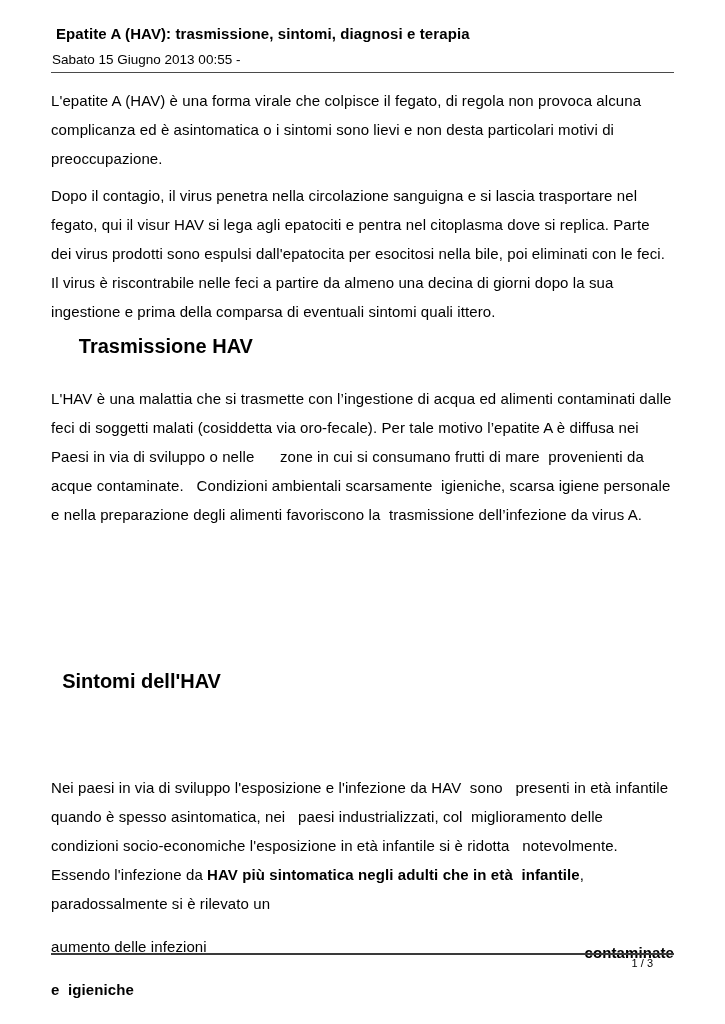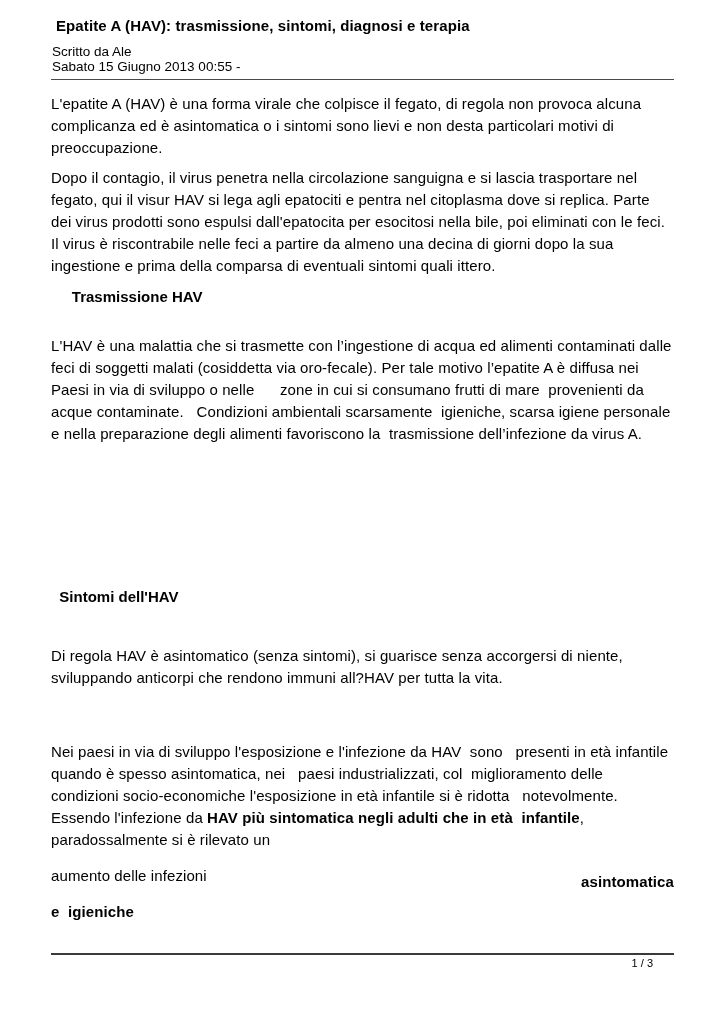--- a/index.html
+++ b/index.html
@@ -12,21 +12,21 @@
     height: 1024px;
     font-family: "Liberation Sans", "DejaVu Sans", sans-serif;
     color: #000000;
     overflow: hidden;
   }
   .page {
     position: relative;
     box-sizing: border-box;
     width: 725px;
     height: 1024px;
-    padding: 16px 51px 0 51px;
+    padding: 24px 51px 0 51px;
     background: #ffffff;
   }
   
   .doc-title {
     font-size: 15px;
     font-weight: bold;
     line-height: 20px;
     margin: 0 0 8px 0;
     padding-left: 5px;
     letter-spacing: 0.1px;
@@ -40,26 +40,26 @@
   .rule-top {
     border: none;
     border-top: 1px solid #4a4a4a;
     margin: 0 0 13px 0;
     height: 0;
   }
   
   .article { font-size: 15px; }
   .article p {
     margin: 0 0 8px 0;
-    line-height: 22px;
+    line-height: 29px;
     white-space: pre-wrap;
     letter-spacing: 0.1px;
   }
   .article h2 {
-    font-size: 15px;
+    font-size: 20px;
     font-weight: bold;
     line-height: 24px;
     margin: 0 0 26px 0;
     white-space: pre-wrap;
   }
   .article h2.second { margin-bottom: 36px; }
   .article .spacer { margin: 0; }
   .article p.split {
     display: flex;
     justify-content: space-between;
@@ -90,38 +90,36 @@
   }
 </style>
 </head>
 <body>
 
 <div class="page">
 
   <header>
     <h1 class="doc-title">Epatite A (HAV): trasmissione, sintomi, diagnosi e terapia</h1>
     <div class="byline">
-      <div>Scritto da Ale</div>
       <div>Sabato 15 Giugno 2013 00:55 - </div>
     </div>
     <hr class="rule-top">
   </header>
 
   <main id="article" class="article">
       <p><span>L'epatite A (HAV) è una forma virale che colpisce il fegato, di regola non provoca alcuna complicanza ed è asintomatica o i sintomi sono lievi e non desta particolari motivi di preoccupazione.</span></p>
       <p><span>Dopo il contagio, il virus penetra nella circolazione sanguigna e si lascia trasportare nel fegato, qui il visur HAV si lega agli epatociti e pentra nel citoplasma dove si replica. Parte dei virus prodotti sono espulsi dall'epatocita per esocitosi nella bile, poi eliminati con le feci. Il virus è riscontrabile nelle feci a partire da almeno una decina di giorni dopo la sua ingestione e prima della comparsa di eventuali sintomi quali ittero.</span></p>
       <h2>     Trasmissione HAV</h2>
       <p><span>L'HAV è una malattia che si trasmette con l’ingestione di acqua ed alimenti contaminati dalle feci di soggetti malati (cosiddetta via oro-fecale). Per tale motivo l’epatite A è diffusa nei Paesi in via di sviluppo o nelle      zone in cui si consumano frutti di mare  provenienti da acque contaminate.   Condizioni ambientali scarsamente  igieniche, scarsa igiene personale e nella preparazione degli alimenti favoriscono la  trasmissione dell’infezione da virus A.</span></p>
       <div class="spacer" style="height: 22px;"></div>
       <div class="spacer" style="height: 110px;"></div>
       <h2 class="second">  Sintomi dell'HAV</h2>
-      <p><span>Di regola HAV è asintomatico (senza sintomi), si guarisce senza accorgersi di niente, sviluppando anticorpi che rendono immuni all?HAV per tutta la vita.</span></p>
       <div class="spacer" style="height: 44px;"></div>
       <p><span>Nei paesi in via di sviluppo l'esposizione e l'infezione da HAV  sono   presenti in età infantile quando è spesso asintomatica, nei   paesi industrializzati, col  miglioramento delle condizioni socio-economiche l'esposizione in età infantile si è ridotta   notevolmente. Essendo l'infezione da </span><strong>HAV più sintomatica negli adulti che in età  infantile</strong><span>, paradossalmente si è rilevato un</span></p>
-      <p class="split"><span>aumento delle infezioni</span><strong>asintomatica</strong></p>
+      <p class="split"><span>aumento delle infezioni</span><strong>contaminate</strong></p>
       <p><strong>e  igieniche</strong></p>
     </main>
 
   <footer class="footer">
     <hr class="rule-bottom">
     <div class="page-number">1 / 3</div>
   </footer>
 
 </div>
 

